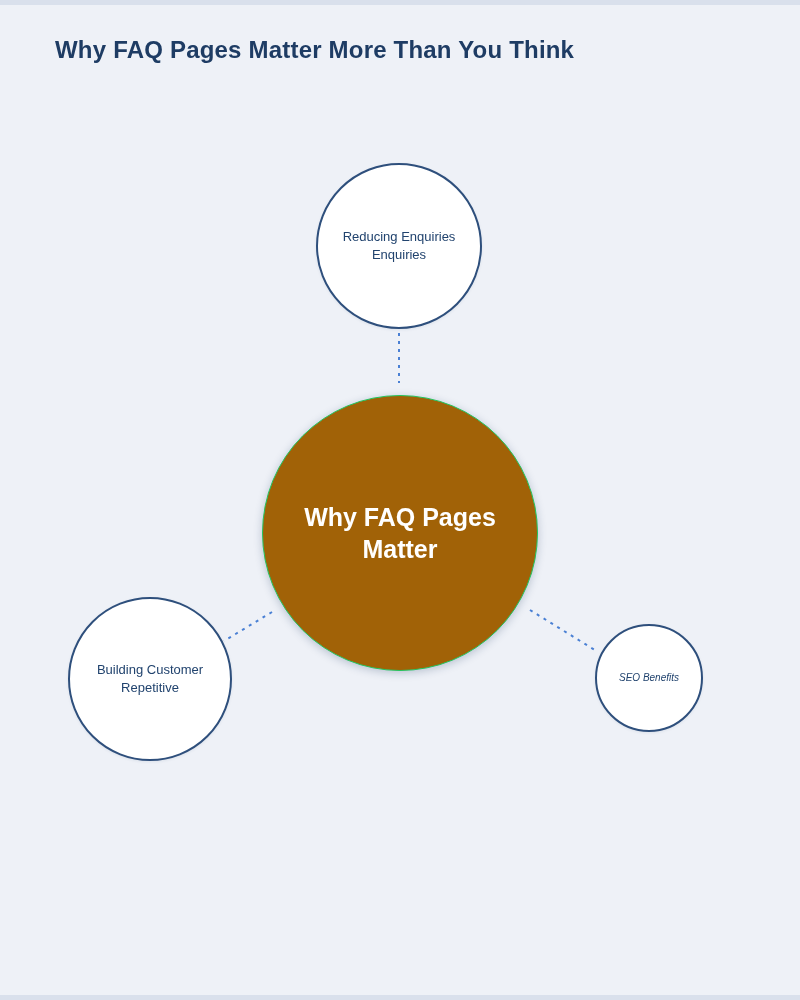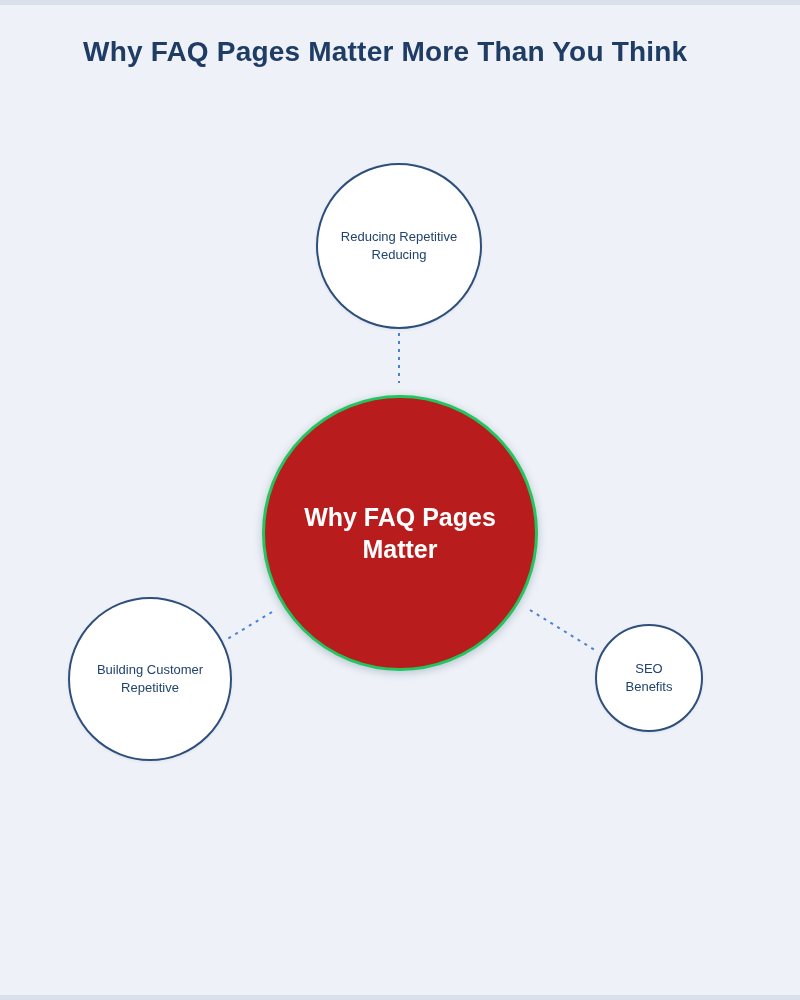--- a/index.html
+++ b/index.html
@@ -21,25 +21,24 @@
     background: #d9e0ec;
   }
   .edge-bar.top { top: 0; }
   .edge-bar.bottom { bottom: 0; }
 
   .page-title {
     position: absolute;
     left: 55px;
     top: 36px;
     width: 700px;
-    font-size: 28px;
+    font-size: 24px;
     font-weight: bold;
     letter-spacing: 0.2px;
     color: #1e3c64;
-    margin-left: 28px;
   }
 
   .connector-layer {
     position: absolute;
     left: 0;
     top: 0;
     width: 800px;
     height: 1000px;
     pointer-events: none;
   }
@@ -76,30 +75,31 @@
     top: 597px;
     width: 164px;
     height: 164px;
   }
 
   #node-right {
     left: 595px;
     top: 624px;
     width: 108px;
     height: 108px;
-    font-size: 13px;
+    font-size: 10px;
+    font-style: italic;
   }
 
   #node-center {
     left: 262px;
     top: 395px;
     width: 276px;
     height: 276px;
-    background: #b91c1c;
-    border: 3px solid #22c55e;
+    background: #a16207;
+    border: 1px solid #22c55e;
     color: #ffffff;
     font-size: 25px;
     font-weight: bold;
     line-height: 1.3;
     box-shadow: 0 2px 8px rgba(25, 50, 90, 0.25);
   }
 
   #node-center .label { padding: 0 36px; }
 </style>
 </head>
@@ -110,21 +110,21 @@
 
 <h1 class="page-title">Why FAQ Pages Matter More Than You Think</h1>
 
 <svg class="connector-layer" width="800" height="1000" viewBox="0 0 800 1000" xmlns="http://www.w3.org/2000/svg">
   <line x1="399" y1="333" x2="399" y2="383" stroke="#4a80d4" stroke-width="2" stroke-dasharray="3 5"></line>
   <line x1="272" y1="612" x2="224" y2="641" stroke="#4a80d4" stroke-width="2" stroke-dasharray="3 5"></line>
   <line x1="530" y1="610" x2="598" y2="652" stroke="#4a80d4" stroke-width="2" stroke-dasharray="3 5"></line>
 </svg>
 
 <div class="node satellite" id="node-top">
-  <span class="label">Reducing Repetitive Reducing</span>
+  <span class="label">Reducing Enquiries Enquiries</span>
 </div>
 
 <div class="node" id="node-center">
   <span class="label">Why FAQ Pages Matter</span>
 </div>
 
 <div class="node satellite" id="node-left">
   <span class="label">Building Customer Repetitive</span>
 </div>
 

